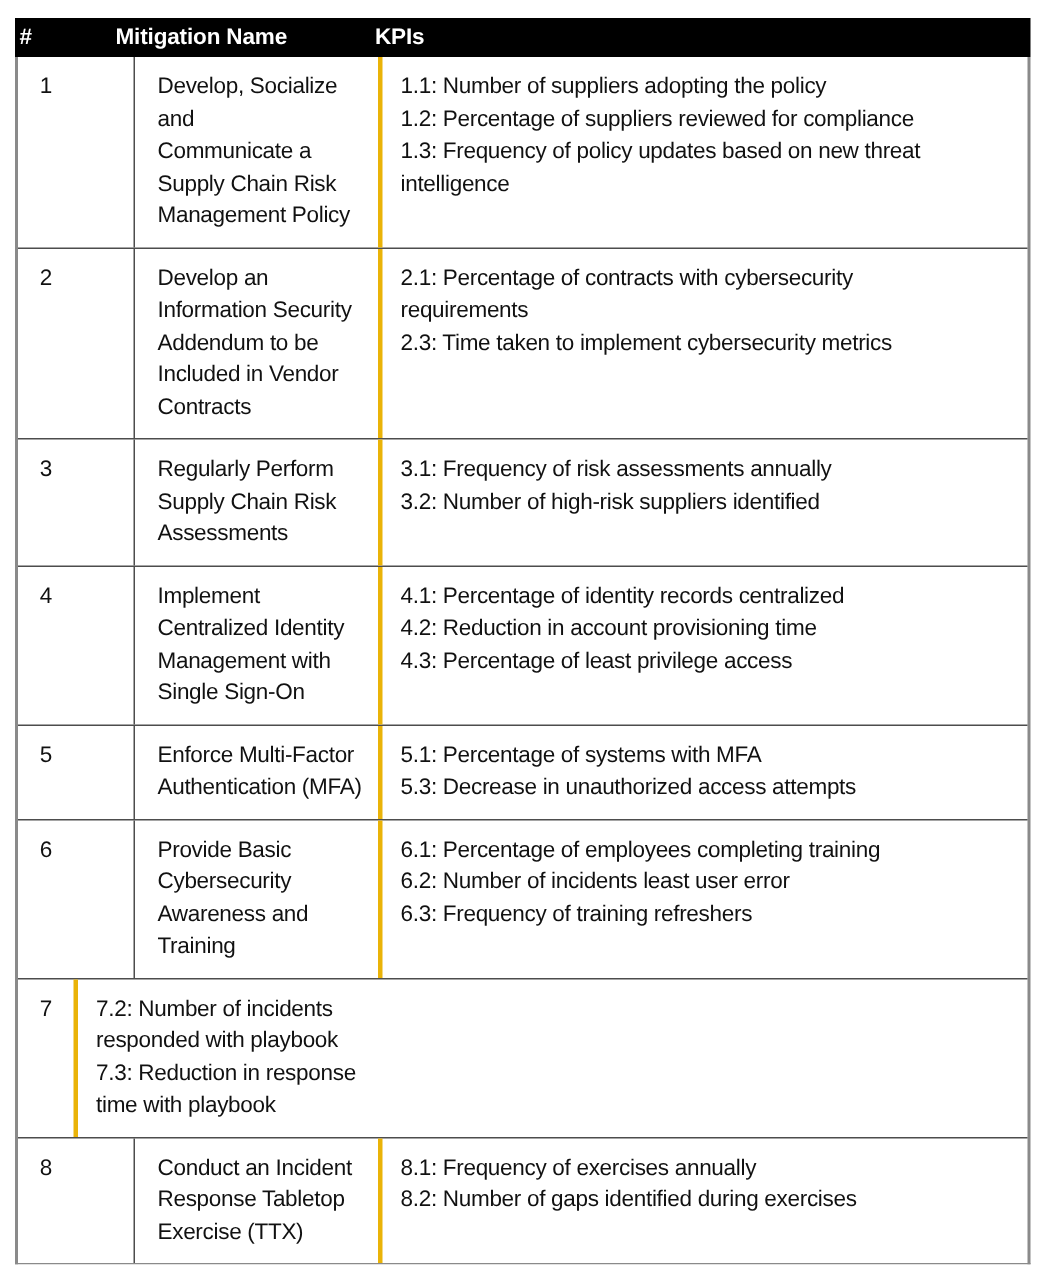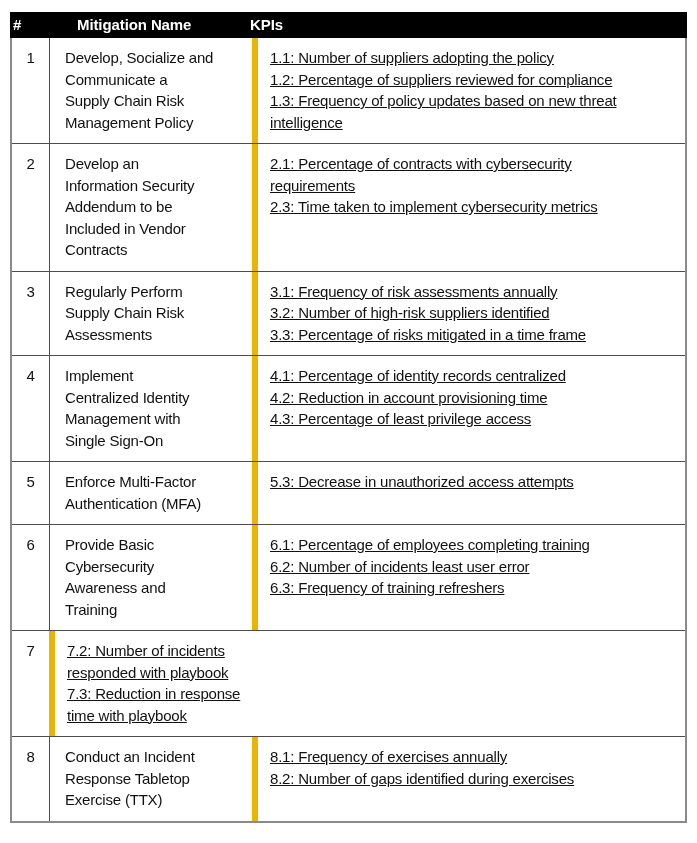--- a/index.html
+++ b/index.html
@@ -64,26 +64,26 @@
   }
   .c-num {
     text-align: center;
     padding-left: 2px;
     padding-right: 2px;
   }
   .c-name {
     border-left: 1px solid #4d4d4d;
     padding-left: 15px;
     padding-right: 8px;
+    margin-left: 40px;
   }
   .c-kpi {
-    border-left: 6px solid #eab308;
+    border-left: 3px solid #eab308;
     padding-left: 12px;
     padding-right: 10px;
-    text-decoration: underline;
   }
   .kpi-line { white-space: pre-line; }
 </style>
 </head>
 <body>
 
 <div class="page">
   <div class="table-wrap">
 
     <div class="header-row">
@@ -111,35 +111,35 @@
 Included in Vendor
 Contracts</div>
           <div class="cell c-kpi"><div class="kpi-line">2.1: Percentage of contracts with cybersecurity
 requirements</div><div class="kpi-line">2.3: Time taken to implement cybersecurity metrics</div></div>
         </div>
         <div class="row">
           <div class="cell c-num">3</div>
           <div class="cell c-name">Regularly Perform
 Supply Chain Risk
 Assessments</div>
-          <div class="cell c-kpi"><div class="kpi-line">3.1: Frequency of risk assessments annually</div><div class="kpi-line">3.2: Number of high-risk suppliers identified</div><div class="kpi-line">3.3: Percentage of risks mitigated in a time frame</div></div>
+          <div class="cell c-kpi"><div class="kpi-line">3.1: Frequency of risk assessments annually</div><div class="kpi-line">3.2: Number of high-risk suppliers identified</div></div>
         </div>
         <div class="row">
           <div class="cell c-num">4</div>
           <div class="cell c-name">Implement
 Centralized Identity
 Management with
 Single Sign-On</div>
           <div class="cell c-kpi"><div class="kpi-line">4.1: Percentage of identity records centralized</div><div class="kpi-line">4.2: Reduction in account provisioning time</div><div class="kpi-line">4.3: Percentage of least privilege access</div></div>
         </div>
         <div class="row">
           <div class="cell c-num">5</div>
           <div class="cell c-name">Enforce Multi-Factor
 Authentication (MFA)</div>
-          <div class="cell c-kpi"><div class="kpi-line">5.3: Decrease in unauthorized access attempts</div></div>
+          <div class="cell c-kpi"><div class="kpi-line">5.1: Percentage of systems with MFA</div><div class="kpi-line">5.3: Decrease in unauthorized access attempts</div></div>
         </div>
         <div class="row">
           <div class="cell c-num">6</div>
           <div class="cell c-name">Provide Basic
 Cybersecurity
 Awareness and
 Training</div>
           <div class="cell c-kpi"><div class="kpi-line">6.1: Percentage of employees completing training</div><div class="kpi-line">6.2: Number of incidents least user error</div><div class="kpi-line">6.3: Frequency of training refreshers</div></div>
         </div>
         <div class="row">

